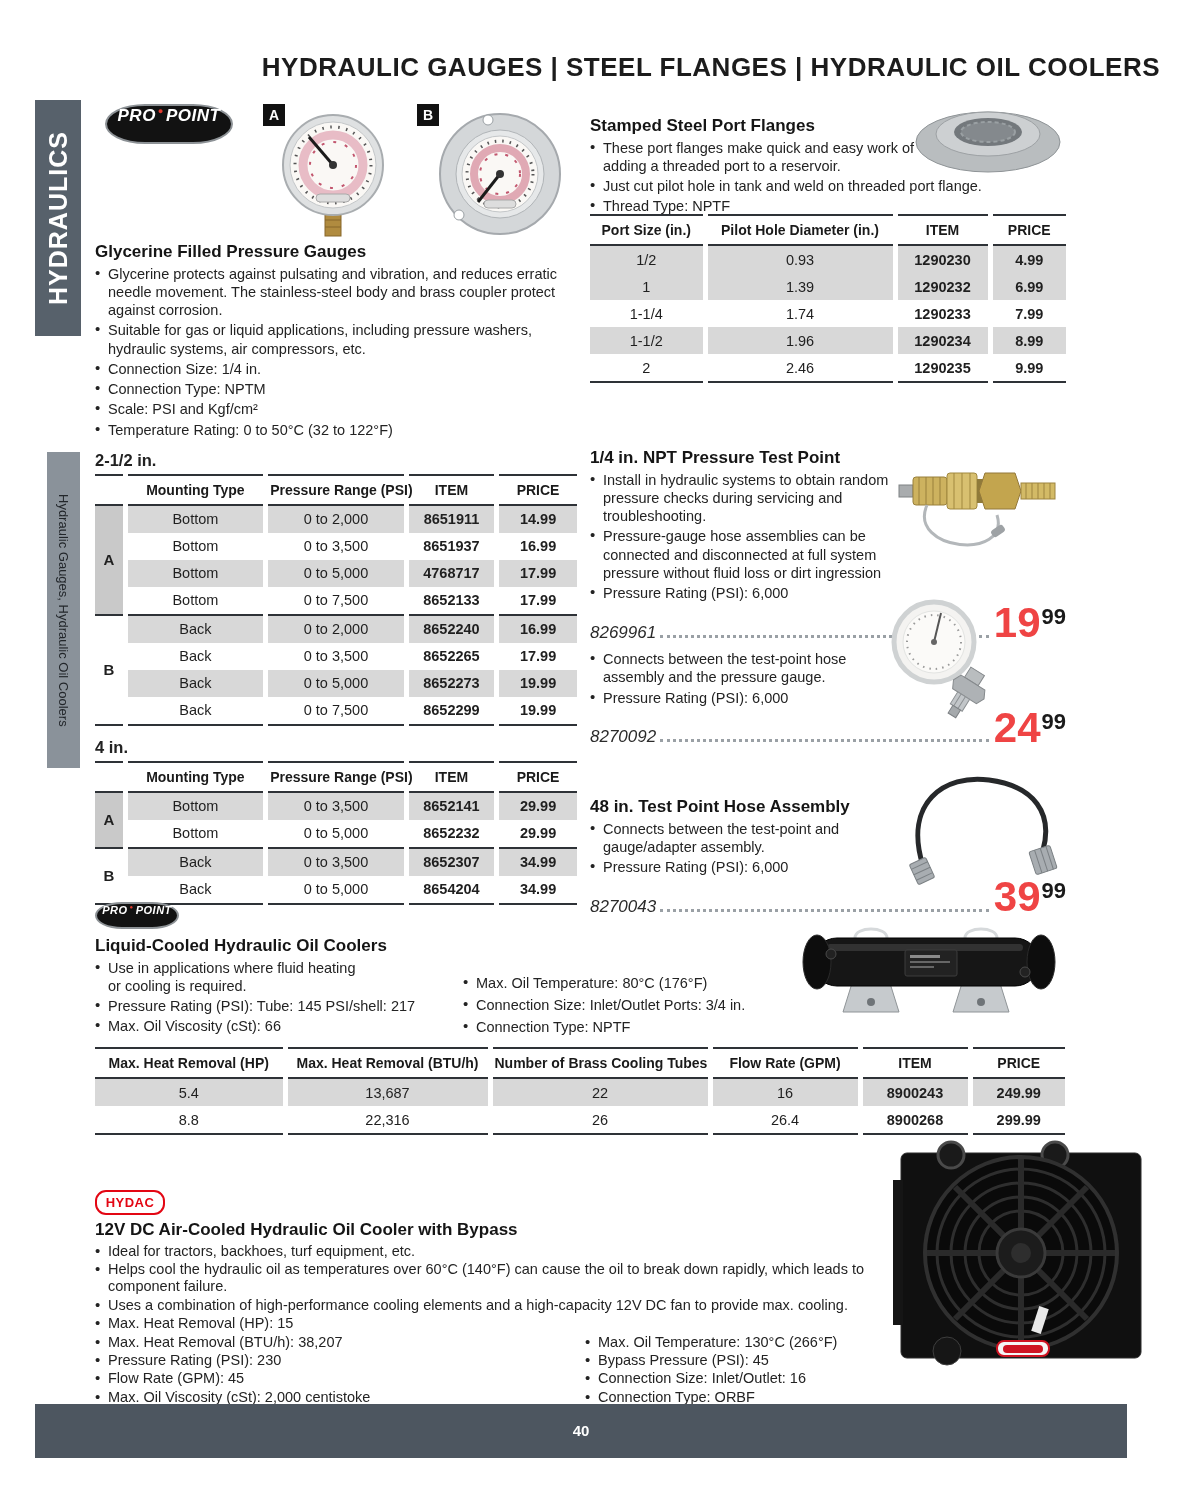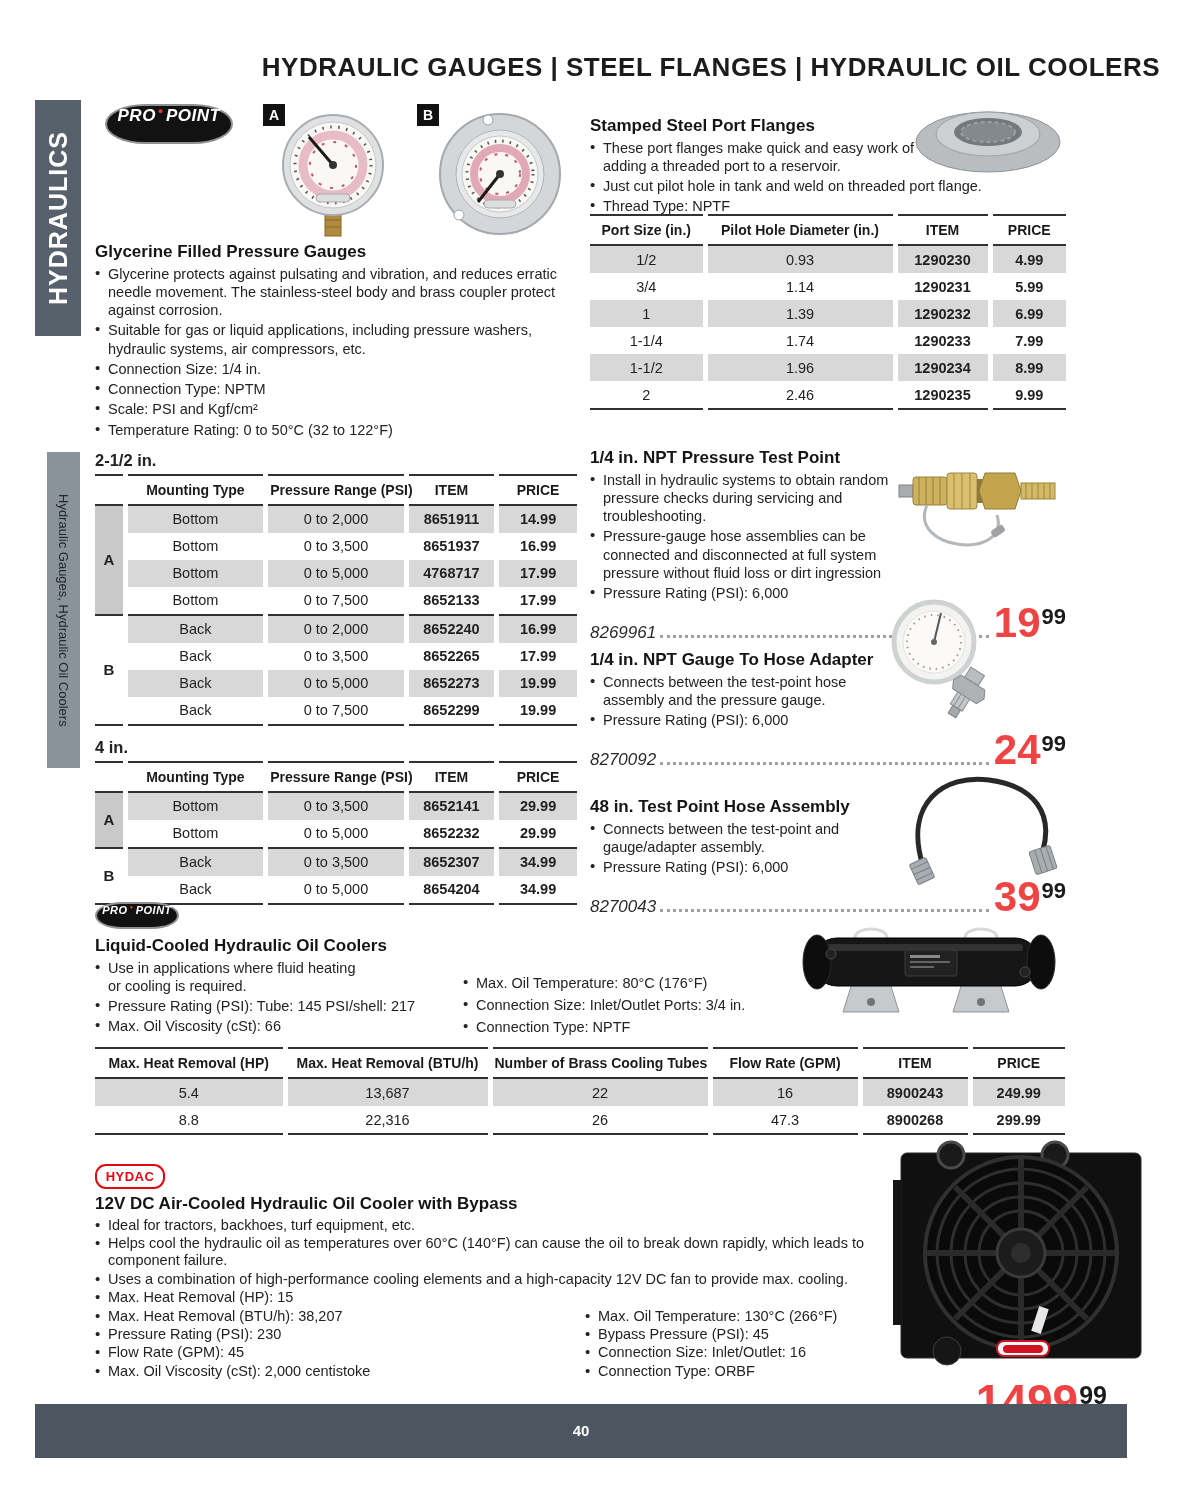--- a/index.html
+++ b/index.html
@@ -20,21 +20,21 @@
     color:#fff;font-size:25px;font-weight:bold;letter-spacing:1px;}
   .sidebar-sub{position:absolute;left:47px;top:452px;width:33px;height:316px;background:#8a929a;
     writing-mode:vertical-rl;display:flex;align-items:center;justify-content:center;
     color:#22262a;font-size:13px;}
 
   
   .propoint{background:#121212;color:#fff;border:2px solid #8d9296;border-radius:40px/20px;
     display:flex;align-items:flex-start;justify-content:center;font-weight:bold;font-style:italic;letter-spacing:.5px;}
   .propoint .dot{color:#e03a2f;font-size:.55em;margin:0 2px;}
   .hydac-logo{background:#fff;border:2px solid #e30613;border-radius:11px;color:#e30613;
-    display:flex;align-items:center;justify-content:center;font-weight:bold;letter-spacing:.5px;}
+    display:flex;align-items:center;justify-content:center;font-weight:bold;letter-spacing:.5px;margin-top:26px;}
   .tag{width:22px;height:22px;background:#111;color:#fff;font-weight:bold;font-size:14px;
     display:flex;align-items:center;justify-content:center;}
 
   
   table{border-collapse:collapse;width:100%;table-layout:fixed;}
   .ptable{border-top:2px solid #2e3237;border-bottom:2px solid #2e3237;}
   .ptable th{font-size:14px;font-weight:bold;padding:6px 2px;border-bottom:2px solid #2e3237;
     text-align:center;white-space:nowrap;color:#1a1a1a;}
   .ptable td{font-size:14.5px;text-align:center;padding:4px 2px;height:19px;color:#1f1f1f;}
   .ptable td.g,.ptable th.g{border-left:5px solid #fff;}
@@ -262,26 +262,20 @@
       <th>Port Size (in.)</th>
       <th class="g">Pilot Hole Diameter (in.)</th>
       <th class="g">ITEM</th>
       <th class="g">PRICE</th>
     </tr>
     <tr class="sh">
           <td>1/2</td>
           <td class="g">0.93</td>
           <td class="g bcol">1290230</td>
           <td class="g bcol">4.99</td>
-        </tr>
-    <tr>
-          <td>3/4</td>
-          <td class="g">1.14</td>
-          <td class="g bcol">1290231</td>
-          <td class="g bcol">5.99</td>
         </tr>
     <tr class="sh">
           <td>1</td>
           <td class="g">1.39</td>
           <td class="g bcol">1290232</td>
           <td class="g bcol">6.99</td>
         </tr>
     <tr>
           <td>1-1/4</td>
           <td class="g">1.74</td>
@@ -349,21 +343,20 @@
     <g transform="rotate(32 104 92)">
       <rect x="96" y="70" width="16" height="12" fill="#b9bdbf" stroke="#85898c"></rect>
       <polygon points="92,82 120,82 124,90 120,98 92,98 88,90" fill="#aeb2b5" stroke="#85898c"></polygon>
       <rect x="98" y="98" width="14" height="14" fill="#c2c6c9" stroke="#8c9093"></rect>
       <line x1="102" y1="98" x2="102" y2="112" stroke="#8c9093"></line>
         <line x1="107" y1="98" x2="107" y2="112" stroke="#8c9093"></line>
       <rect x="101" y="112" width="9" height="9" fill="#a5a9ac" stroke="#7d8184"></rect>
     </g>
   </svg>
   <div class="abs" style="left:590px;top:650px;width:476px;">
-    <div class="sec-h">1/4 in. NPT Gauge To Hose Adapter</div>
     <div class="bullet" style="width:285px;">Connects between the test-point hose assembly and the pressure gauge.</div>
     <div class="bullet">Pressure Rating (PSI): 6,000</div>
     <div class="price-row">
       <span class="item-num">8270092</span>
       <span class="leader"></span>
       <span class="price">
           <span class="pd">24</span>
           <span class="pc">99</span>
         </span>
     </div>
@@ -458,21 +451,21 @@
             <td class="g">13,687</td>
             <td class="g">22</td>
             <td class="g">16</td>
             <td class="g bcol">8900243</td>
             <td class="g bcol">249.99</td>
       </tr>
       <tr>
         <td>8.8</td>
             <td class="g">22,316</td>
             <td class="g">26</td>
-            <td class="g">47.3</td>
+            <td class="g">26.4</td>
             <td class="g bcol">8900268</td>
             <td class="g bcol">299.99</td>
       </tr>
     </tbody>
       </table>
   </div>
 
   <svg class="abs" style="left:885px;top:1135px;" width="272" height="240" viewBox="0 0 272 240">
     <rect x="16" y="18" width="240" height="205" rx="6" fill="#101010" stroke="#2c2c2c"></rect>
     <rect x="8" y="45" width="10" height="145" fill="#151515"></rect>

